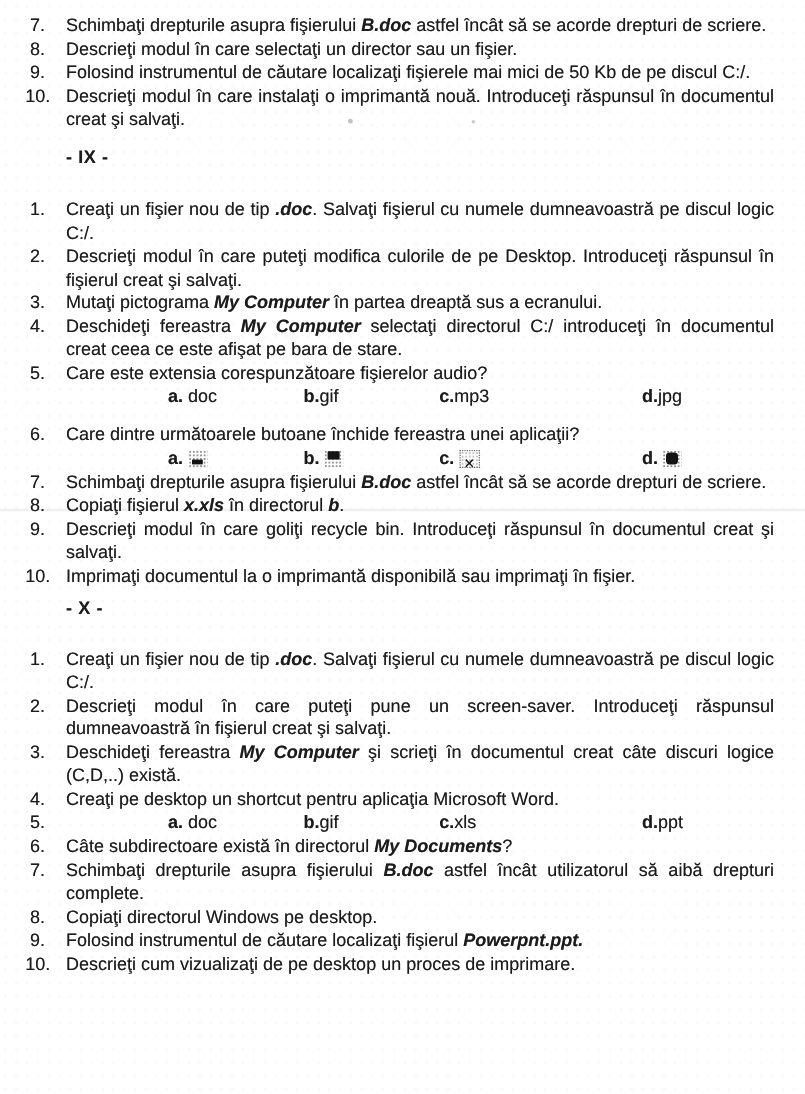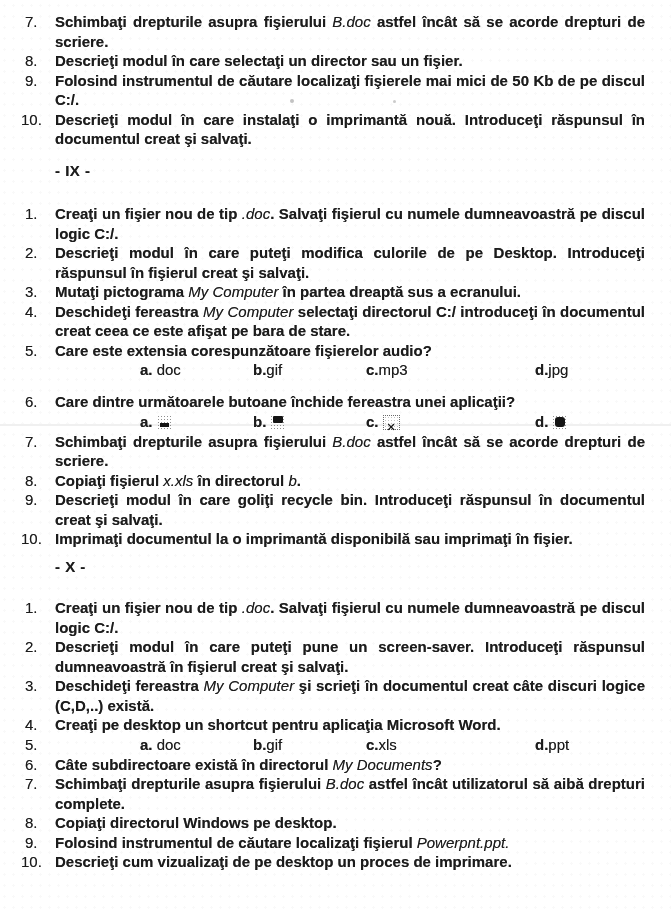--- a/index.html
+++ b/index.html
@@ -37,22 +37,22 @@
   .item.gap{margin-top:12px;}
   .num{
     position:absolute;
     left:25px;top:0;
     width:29px;
   }
   .num.wide{left:21px;}
   .txt{
     text-align:justify;
   }
-  .seg-n{font-style:normal;font-weight:700;}
-  .seg-bi{font-style:italic;font-weight:400;}
+  .seg-n{font-style:normal;font-weight:400;}
+  .seg-bi{font-style:italic;font-weight:700;}
   .options{
     position:relative;
     height:20px;
   }
   .opt{position:absolute;top:0;white-space:nowrap;}
   .opt:nth-child(1){left:85px;text-align:center;}
   .opt:nth-child(2){left:198px;}
   .opt:nth-child(3){left:311px;}
   .opt:nth-child(4){left:432px;margin-left:48px;}
   .olabel{font-weight:700;}

